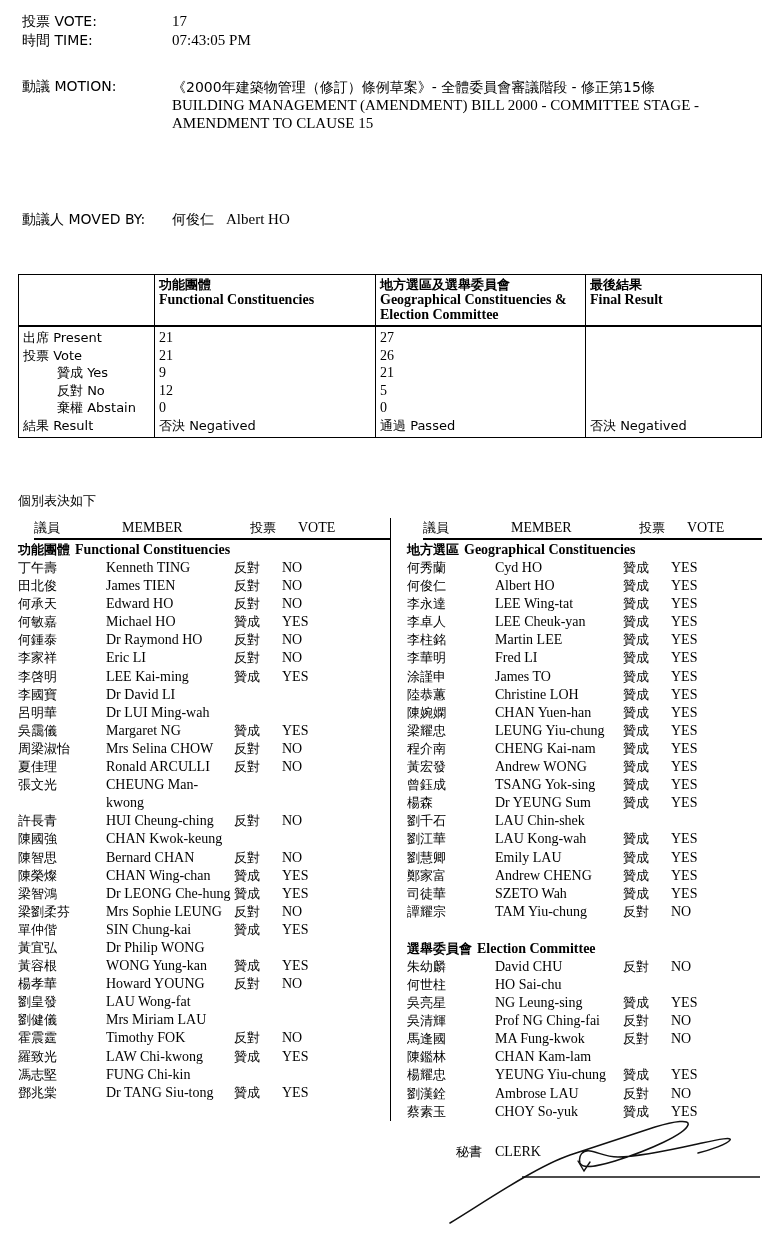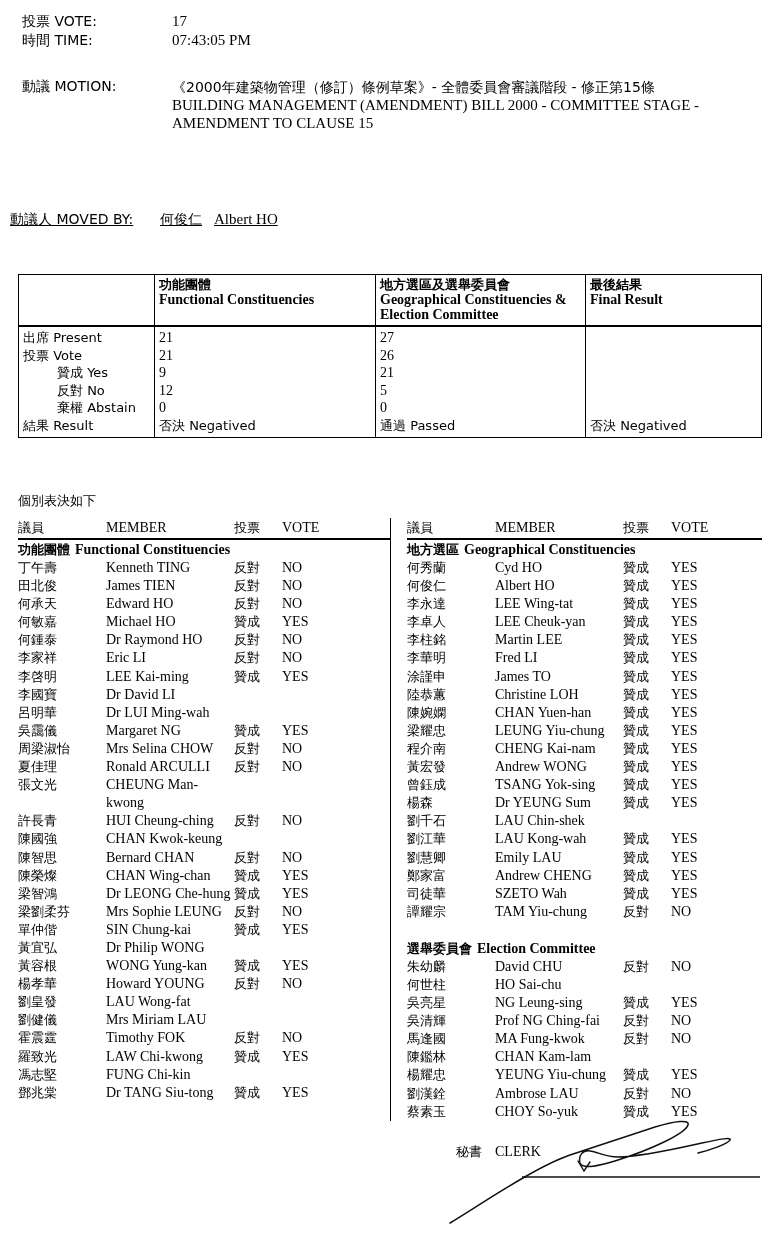--- a/index.html
+++ b/index.html
@@ -66,26 +66,25 @@
   }
   .motion-zh {
     font-family: "DejaVu Sans", "Liberation Sans", sans-serif;
     font-size: 14px;
     display: block;
   }
   .motion-en { display: block; font-size: 15px; }
 
   .movedby {
     position: absolute;
-    left: 10px;
+    left: 22px;
     top: 211px;
     width: 740px;
     display: flex;
     font-size: 15px;
-    text-decoration: underline;
   }
   .movedby-label { width: 150px; flex: 0 0 150px; white-space: nowrap; }
   .movedby-name-zh {
     font-family: "DejaVu Sans", "Liberation Sans", sans-serif;
     font-size: 14px;
     margin-right: 12px;
   }
 
   
   .summary {
@@ -160,20 +159,21 @@
   .col-right {
     padding-left: 16px;
     border-left: 1px solid #000;
   }
   .vhead {
     display: flex;
     font-size: 14px;
     line-height: 19px;
     border-bottom: 2px solid #000;
     padding-bottom: 1px;
+    margin-left: 16px;
   }
   .c-zh  { width: 88px; flex: 0 0 88px; font-family: "DejaVu Sans","Liberation Sans",sans-serif; font-size: 13px; }
   .c-en  { width: 128px; flex: 0 0 128px; }
   .c-vzh { width: 48px; flex: 0 0 48px; font-family: "DejaVu Sans","Liberation Sans",sans-serif; font-size: 13px; }
   .c-ven { flex: 1 1 auto; }
 
   .sec-head {
     display: flex;
     align-items: baseline;
     font-weight: bold;

